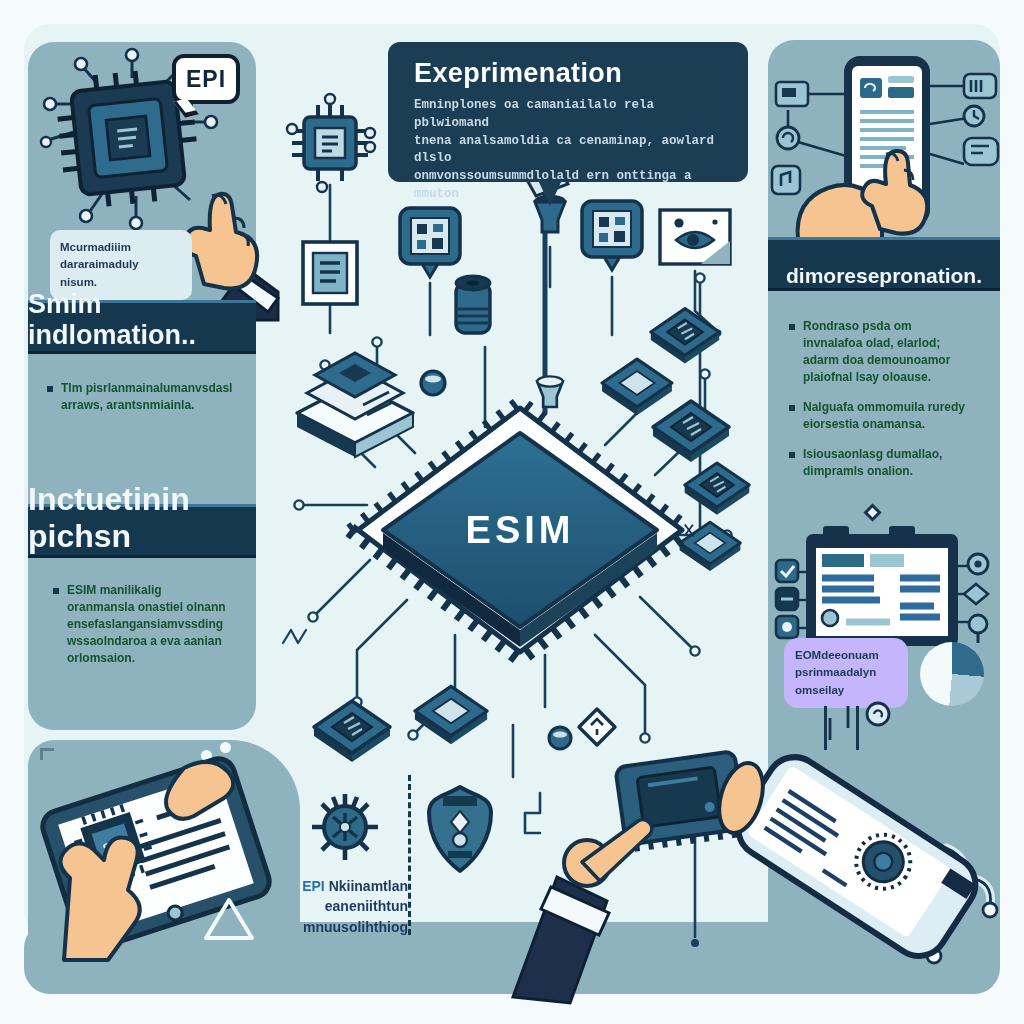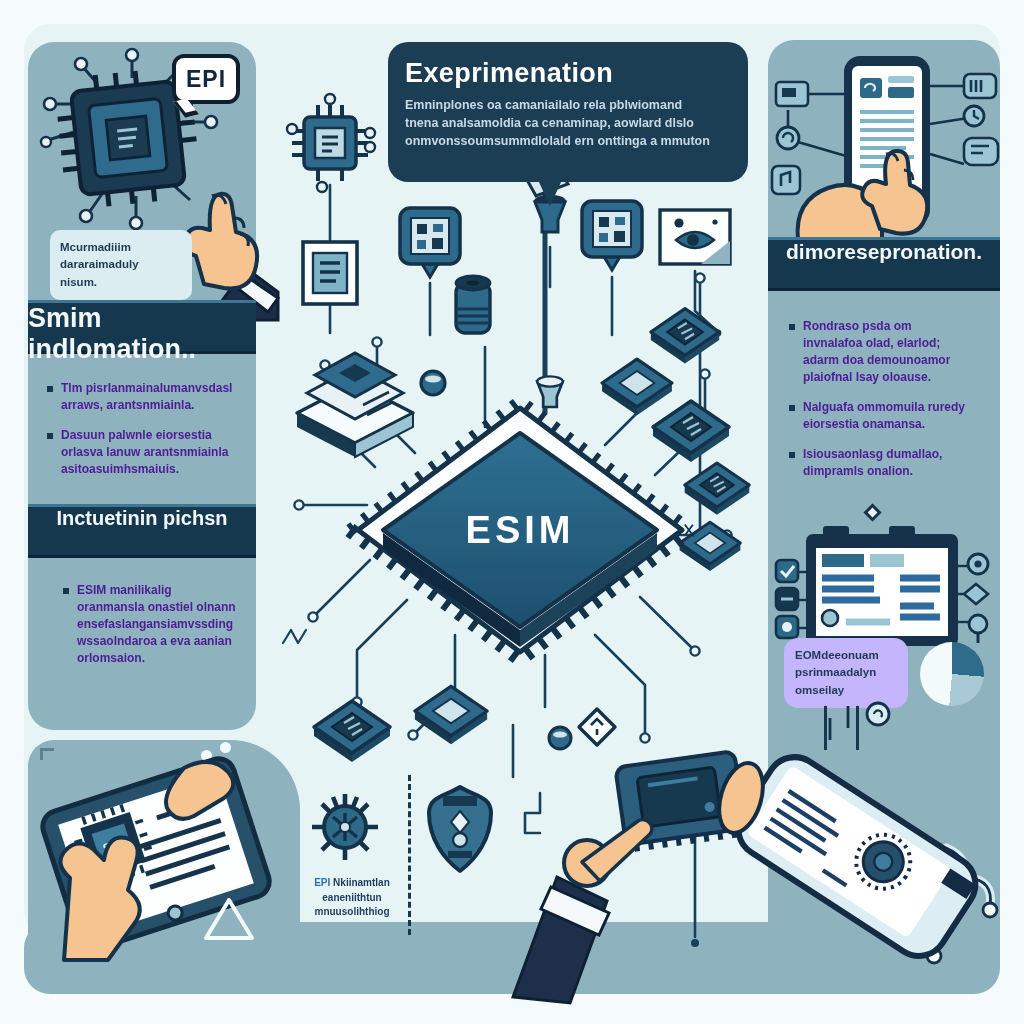--- a/index.html
+++ b/index.html
@@ -10,43 +10,43 @@
   
   #center-field{left:24px;top:24px;width:976px;height:912px;background:#e7f4f6;border-radius:26px;}
   #bottom-band{left:24px;top:922px;width:976px;height:72px;background:#8fb2bf;border-radius:26px;}
   
   .teal{background:#8fb2bf;border-radius:26px;}
   #panel-left{left:28px;top:42px;width:228px;height:688px;}
   #panel-left-bottom{left:28px;top:740px;width:272px;height:232px;border-top-right-radius:70px;}
   #panel-right{left:768px;top:40px;width:232px;height:945px;}
   
   .band{left:0;right:0;height:54px;background:#16384e;border-top:3px solid #3e7795;border-bottom:3px solid #0d2538;
-        color:#f2f8fa;font-weight:bold;display:flex;align-items:flex-start;justify-content:center;}
-  
-  .blt{position:relative;padding-left:15px;color:#4c1d95;font-size:12px;font-weight:600;
+        color:#f2f8fa;font-weight:bold;display:flex;align-items:flex-end;justify-content:center;}
+  
+  .blt{position:relative;padding-left:15px;color:#14532d;font-size:12px;font-weight:600;
        line-height:1.42;white-space:pre-line;margin-bottom:13px;}
   .blt::before{content:"";position:absolute;left:1px;top:6px;width:6px;height:6px;background:#16384e;}
   
   .callout{background:#dcedf2;border-radius:10px;color:#1d3a55;font-weight:bold;
            font-size:11.5px;line-height:1.5;white-space:pre-line;padding:9px 10px;}
   
   #epi-bubble{left:144px;top:12px;width:68px;height:50px;background:#ffffff;border:4px solid #101f30;
               border-radius:12px;display:flex;align-items:center;justify-content:center;
               font-size:23px;font-weight:800;color:#12273b;letter-spacing:1px;}
   #epi-tail{left:150px;top:58px;width:16px;height:16px;background:#ffffff;border-left:4px solid #101f30;
             border-bottom:4px solid #101f30;transform:skewX(30deg) rotate(-12deg);}
   
-  #expo-bubble{left:388px;top:42px;width:360px;height:140px;background:#1c3e54;border-radius:20px;
-               padding:16px 17px;color:#fff;}
+  #expo-bubble{left:388px;top:42px;width:360px;height:140px;background:#1c3e54;border-radius:12px;
+               padding:16px 26px;color:#fff;}
   #expo-title{font-size:27px;font-weight:800;letter-spacing:.4px;}
-  #expo-body{margin-top:8px;font-size:12.5px;font-weight:600;color:#c6d9e4;line-height:1.42;white-space:pre-line;}
+  #expo-body{margin-top:8px;font-size:12.5px;font-weight:600;color:#c6d9e4;line-height:1.42;white-space:pre-line;font-family:Liberation Mono, monospace;}
   #expo-tail{left:538px;top:180px;width:0;height:0;border-left:12px solid transparent;
              border-right:12px solid transparent;border-top:26px solid #1c3e54;}
   
-  .cap{color:#1d3a5f;font-size:10px;font-weight:bold;text-align:center;line-height:1.45;white-space:pre-line;}
+  .cap{color:#1d3a5f;font-size:14px;font-weight:bold;text-align:right;line-height:1.45;white-space:pre-line;}
   .cap .lead{color:#2a6fb0;font-weight:800;}
   #cap-sep{left:408px;top:775px;height:160px;width:0;border-left:3px dashed #16384e;}
   
   .white-callout{background:#c4b5fd;border-radius:14px;color:#1d3a55;font-weight:bold;
                  font-size:11.5px;line-height:1.5;white-space:pre-line;padding:9px 11px;}
   #pie-blob{width:64px;height:64px;border-radius:50%;
             background:conic-gradient(#2f6b8a 0 95deg,#a9c9d6 95deg 185deg,#f2fafb 185deg 360deg);
             border:0;}
   .leg{width:3px;height:44px;background:#16384e;}
   .mini-diamond{width:13px;height:13px;border:3px solid #14324a;background:#e8f2f6;transform:rotate(45deg);}
@@ -317,29 +317,26 @@
     <div class="abs callout" style="left:22px;top:188px;width:142px;"><span>Mcurmadiiim
 dararaimaduly
 nisum.</span></div>
 
     <div class="abs band" style="top:258px;font-size:27px;">
         <span>Smim indlomation..</span>
       </div>
     <div class="abs" style="left:18px;top:338px;width:198px;">
       <div class="blt">Tlm pisrlanmainalumanvsdasl
 arraws, arantsnmiainla.</div>
-      <div class="blt">Dasuun palwnle eiorsestia
-orlasva lanuw arantsnmiainla
-asitoasuimhsmaiuis.</div>
     </div>
 
-    <div class="abs band" style="top:462px;font-size:20px;">
+    <div class="abs band" style="top:462px;font-size:32px;">
         <span>Inctuetinin pichsn</span>
       </div>
-    <div class="abs" style="left:34px;top:540px;width:200px;">
+    <div class="abs" style="left:24px;top:540px;width:200px;">
       <div class="blt">ESIM manilikalig
 oranmansla onastiel olnann
 ensefaslangansiamvssding
 wssaolndaroa a eva aanian
 orlomsaion.</div>
     </div>
   </div>
 
   <div class="abs teal" id="panel-left-bottom">
     <div class="abs" style="left:12px;top:8px;width:14px;height:3px;background:#5e8191;"></div>

